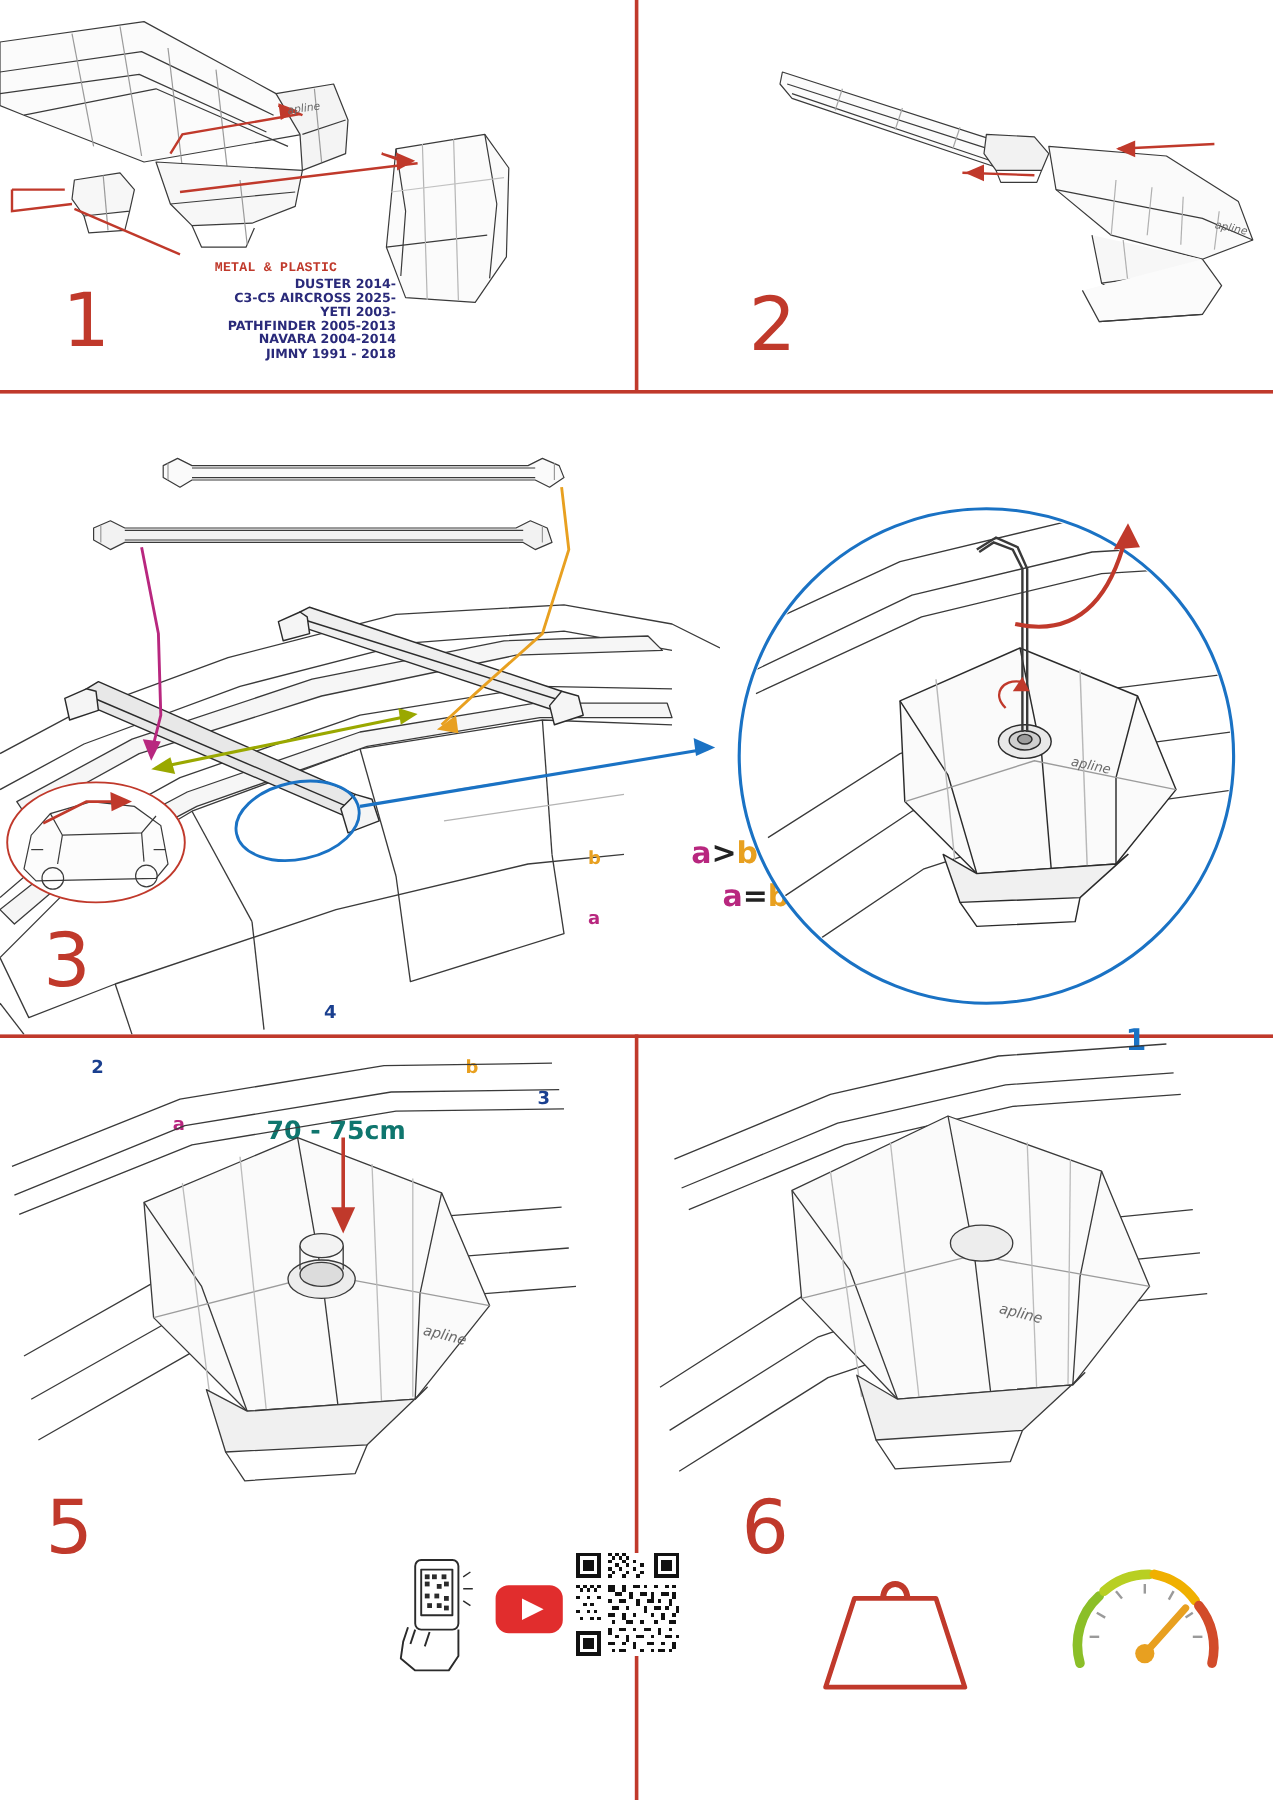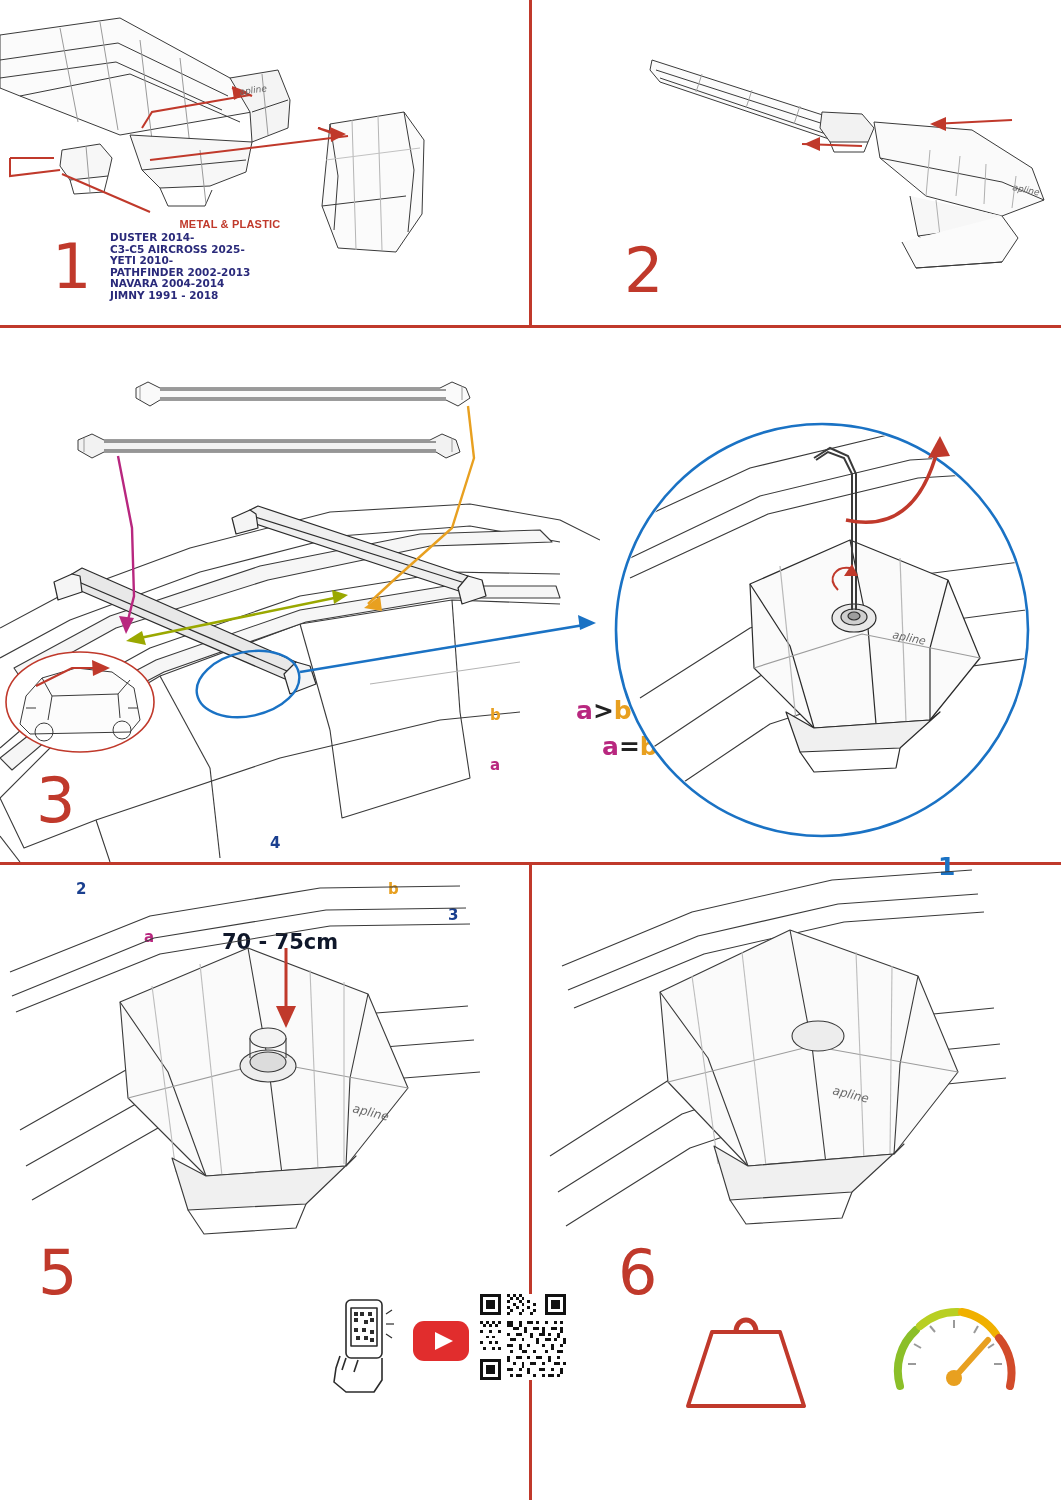--- a/index.html
+++ b/index.html
@@ -48,49 +48,49 @@
     position: absolute;
     left: 130px;
     top: 218px;
     width: 200px;
     text-align: center;
     color: #c0392b;
     font-size: 11px;
     font-weight: bold;
     letter-spacing: 0.2px;
     line-height: 12px;
-    font-family: Liberation Sans, sans-serif;
+    font-family: Liberation Mono, monospace;
   }
   .vehicle-list {
     position: absolute;
     left: 110px;
     top: 232px;
     width: 220px;
-    text-align: left;
+    text-align: right;
     color: #2a2a7a;
     font-size: 10.5px;
     font-weight: bold;
     line-height: 11.5px;
     font-family: "DejaVu Sans", sans-serif;
   }
   .ab-text {
     position: absolute;
     font-family: "DejaVu Sans", sans-serif;
     font-size: 25px;
     font-weight: bold;
   }
   .ab-a { color: #b8277f; }
   .ab-gt { color: #222; }
   .ab-b { color: #e8a020; }
   .ab-eq { color: #222; }
   .measure {
     position: absolute;
     left: 222px;
     top: 602px;
-    color: #0f172a;
+    color: #0f766e;
     font-size: 21px;
     font-weight: bold;
     font-family: "DejaVu Sans", sans-serif;
   }
   .circ-label {
     position: absolute;
     color: #1a72c4;
     font-size: 25px;
     font-weight: bold;
     font-family: "DejaVu Sans", sans-serif;
@@ -162,22 +162,22 @@
       </g>
       <polygon points="248,92 232,86 234,100" fill="#c0392b"></polygon>
       <polygon points="346,134 330,127 331,142" fill="#c0392b"></polygon>
 
       <text x="240" y="95" font-family="DejaVu Sans" font-size="9" fill="#6a6a6a" font-style="italic" transform="rotate(-8 240 95)">apline</text>
     </svg>
     <div class="metal-plastic">METAL &amp; PLASTIC</div>
     <div class="vehicle-list">
       <div>DUSTER 2014-</div>
       <div>C3-C5 AIRCROSS 2025-</div>
-      <div>YETI 2010-</div>
-      <div>PATHFINDER 2002-2013</div>
+      <div>YETI 2003-</div>
+      <div>PATHFINDER 2005-2013</div>
       <div>NAVARA 2004-2014</div>
       <div>JIMNY 1991 - 2018</div>
     </div>
     <div class="step-num" style="left:52px; top:236px;">1</div>
   </div>
 
   <div class="panel" style="left:532px; top:0; width:529px; height:325px;">
     <svg width="529" height="325" viewBox="0 0 529 325">
       <g fill="none" stroke="#3a3a3a" stroke-width="1" stroke-linejoin="round">
 

